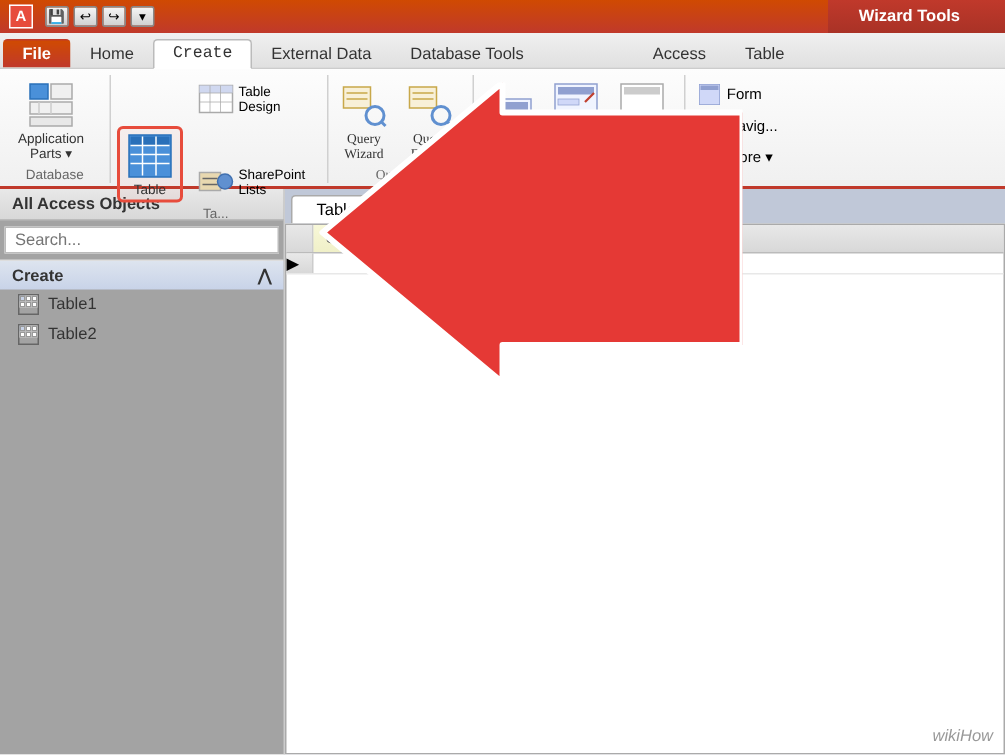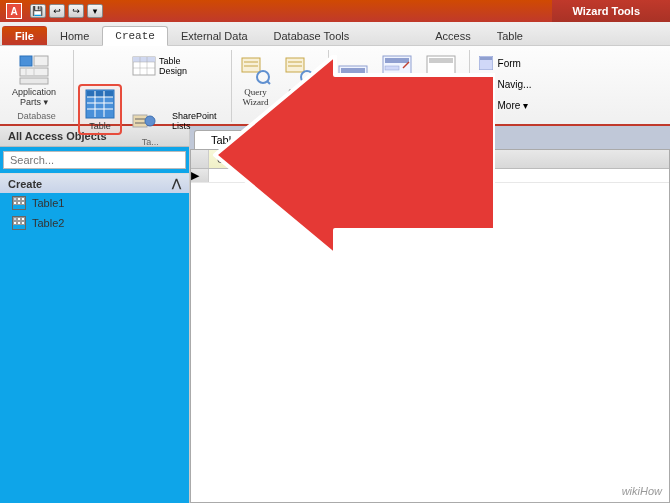--- a/index.html
+++ b/index.html
@@ -142,21 +142,21 @@
     
     .main-area {
       display: flex;
       background: #f5f5f5;
       height: calc(503px - 22px - 24px - 80px);
     }
 
     
     .nav-panel {
       width: 190px;
-      background: #0ea5e9;
+      background: #a3a3a3;
       border-right: 1px solid #ccc;
       display: flex;
       flex-direction: column;
     }
     .nav-header {
       background: linear-gradient(to bottom, #e8e8e8, #d8d8d8);
       padding: 4px 8px;
       font-size: 11px;
       font-weight: bold;
       color: #333;
@@ -369,21 +369,21 @@
               <svg width="24" height="20" viewBox="0 0 24 20">
                 <rect x="1" y="1" width="22" height="18" fill="#fff" stroke="#aaa" stroke-width="1"></rect>
                 <rect x="1" y="1" width="22" height="5" fill="#d0d8f0"></rect>
                 <line x1="8" y1="1" x2="8" y2="19" stroke="#aaa" stroke-width="0.5"></line>
                 <line x1="15" y1="1" x2="15" y2="19" stroke="#aaa" stroke-width="0.5"></line>
                 <line x1="1" y1="6" x2="23" y2="6" stroke="#aaa" stroke-width="0.5"></line>
                 <line x1="1" y1="12" x2="23" y2="12" stroke="#aaa" stroke-width="0.5"></line>
               </svg>
               <span style="font-size:9px;">Table<br>Design</span>
             </div>
-            <div style="display:flex; align-items:center; gap:16px; padding:2px; border-radius:2px;margin-top:28px;">
+            <div style="display:flex; align-items:center; gap:3px; padding:2px; border-radius:2px;margin-top:28px;">
               <svg width="24" height="20" viewBox="0 0 24 20">
                 <rect x="1" y="4" width="14" height="12" fill="#e8d8b0" stroke="#aaa" stroke-width="1"></rect>
                 <circle cx="18" cy="10" r="5" fill="#6090d0" stroke="#4070b0" stroke-width="1"></circle>
                 <line x1="3" y1="8" x2="13" y2="8" stroke="#666" stroke-width="1"></line>
                 <line x1="3" y1="12" x2="13" y2="12" stroke="#666" stroke-width="1"></line>
               </svg>
               <span style="font-size:9px;">SharePoint<br>Lists</span>
             </div>
           </div>
         </div>

